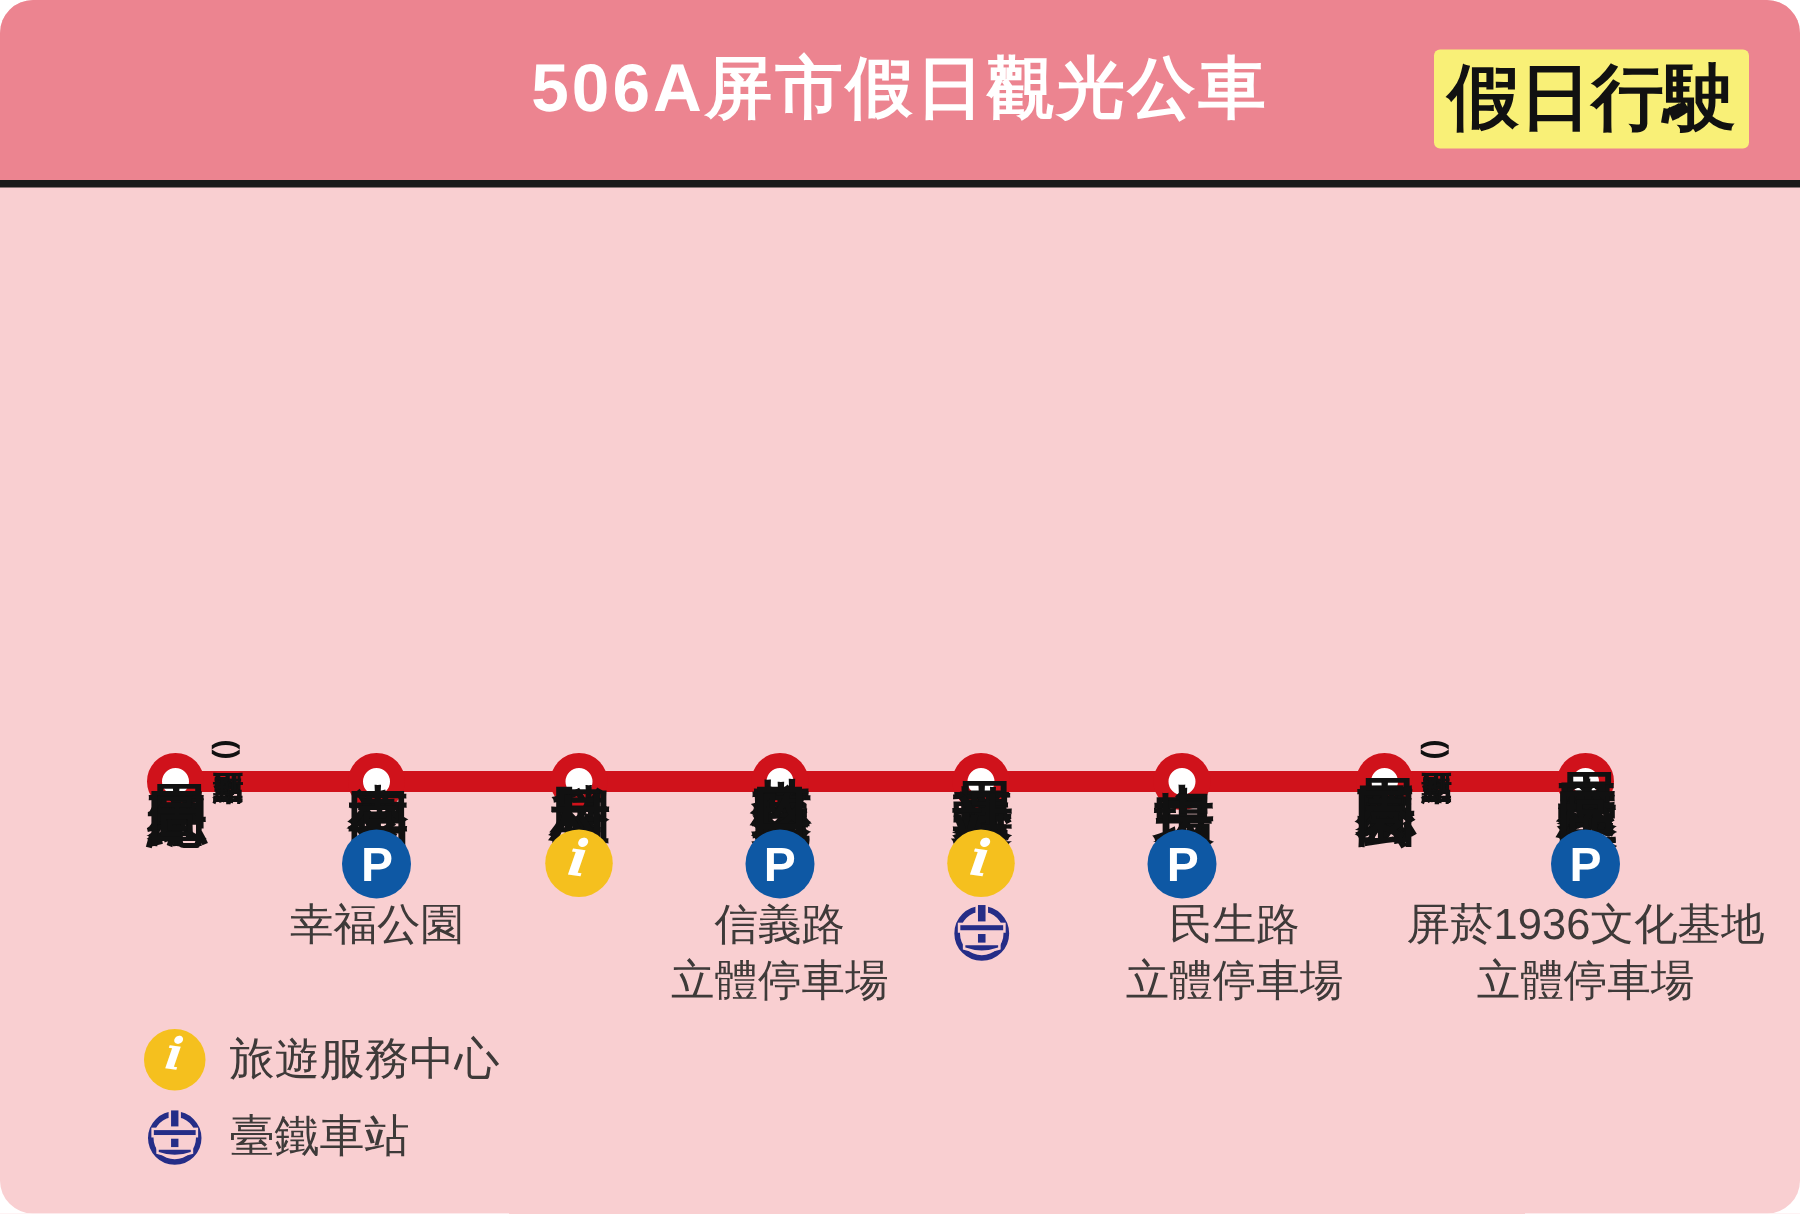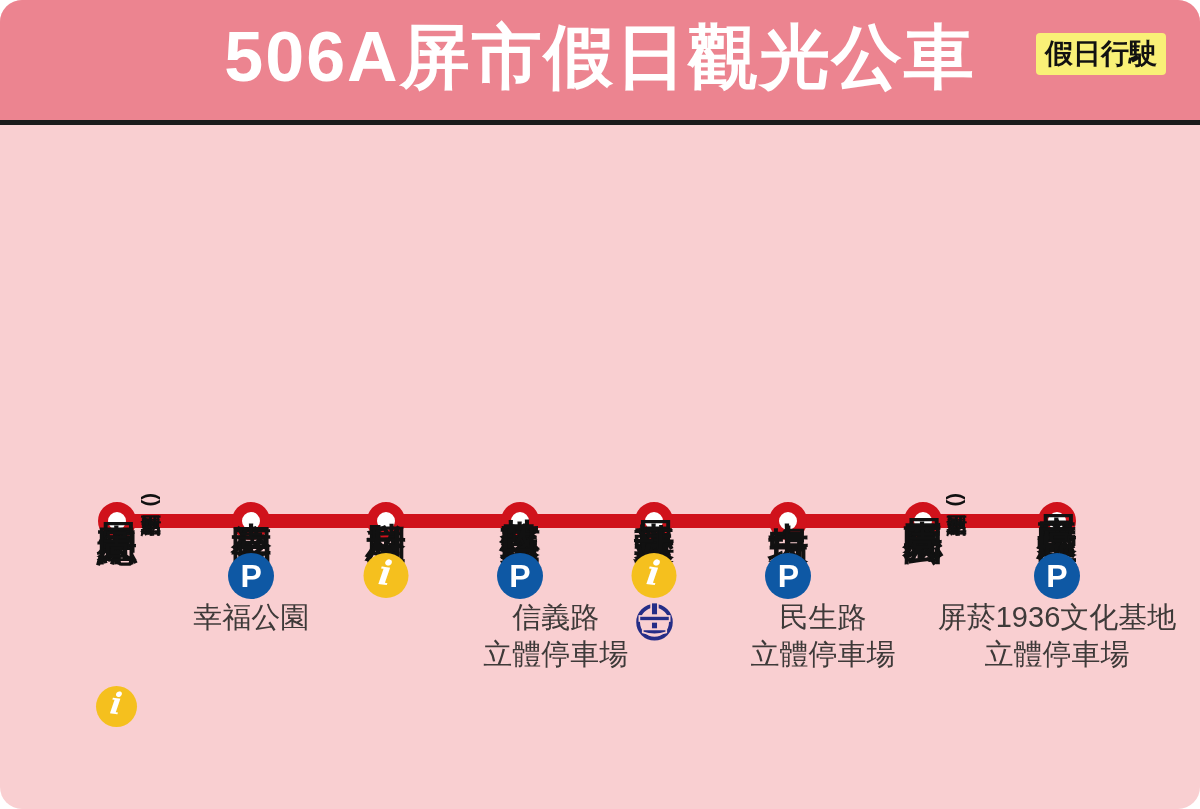--- a/index.html
+++ b/index.html
@@ -6,26 +6,26 @@
   .canvas {
     position:relative; width:1200px; height:809px;
     border-radius:22px; overflow:hidden;
     background:var(--body-bg,#F9CFD1);
     font-family:"Liberation Sans", sans-serif;
   }
   
   .header { position:absolute; top:0; left:0; right:0; height:120px; background:var(--header-bg,#EC8490); }
   .header-title {
     position:absolute; width:100%; text-align:center; top:50%; transform:translateY(-52%);
-    font-size:70px; font-weight:bold; color:var(--title-text,#fff); letter-spacing:2px;
+    font-size:45px; font-weight:bold; color:var(--title-text,#fff); letter-spacing:2px;
   }
   .badge {
     position:absolute; right:34px; top:33px;
     background:var(--badge-bg,#F9F077); color:var(--badge-text,#111);
-    font-size:28px; font-weight:bold; padding:4px 9px; border-radius:4px; line-height:1.2;
+    font-size:48px; font-weight:bold; padding:4px 9px; border-radius:4px; line-height:1.2;
   }
   .divider { position:absolute; top:120px; left:0; right:0; height:5px; background:var(--divider,#1a1a1a); }
 
   
   .route-line { position:absolute; top:514px; left:117px; width:940px; height:14px; background:var(--route-red,#D0121B); }
   .stop-dot {
     position:absolute; top:502px; width:18px; height:18px;
     border:10px solid var(--route-red,#D0121B); background:#fff; border-radius:50%;
   }
   .station-label { position:absolute; bottom:311px; transform:translateX(-50%); }
@@ -113,21 +113,21 @@
       </div>
       <div class="stop-dot" style="left: 500.857px;"></div>
       <div class="station-label" style="left: 519.857px;">
         <div class="station-name">林森信義路口</div>
       </div>
       <div class="amenity-stack" style="left: 519.857px;">
         <div class="p-icon">
           <span>P</span>
         </div>
       </div>
-      <div class="stop-caption" style="left: 519.857px; margin-left: 36px;">
+      <div class="stop-caption" style="left: 519.857px;">
         <div>信義路</div>
         <div>立體停車場</div>
       </div>
       <div class="stop-dot" style="left: 635.143px;"></div>
       <div class="station-label" style="left: 654.143px;">
         <div class="station-name">屏東轉運站</div>
       </div>
       <div class="amenity-stack" style="left: 654.143px;">
         <div class="i-icon">
           <span>i</span>
@@ -175,15 +175,30 @@
         <div>屏菸1936文化基地</div>
         <div>立體停車場</div>
       </div>
     </div>
 
   <div class="legend" id="legend">
       <div class="legend-row">
         <div class="i-icon">
           <span>i</span>
         </div>
+        <div class="legend-label">旅遊服務中心</div>
+      </div>
+      <div class="legend-row">
+        <div class="tra-icon">
+          <svg viewBox="0 0 100 100" xmlns="http://www.w3.org/2000/svg">
+            <circle cx="50" cy="53" r="39" fill="none" stroke="currentColor" stroke-width="9"></circle>
+            <g fill="currentColor" stroke="var(--body-bg)" stroke-width="4">
+              <rect x="42" y="6" width="16" height="30"></rect>
+              <rect x="14" y="38" width="72" height="12"></rect>
+              <rect x="42" y="52" width="16" height="18"></rect>
+              <path d="M22 70 h56 v7 q-28 10 -56 0 z"></path>
+            </g>
+          </svg>
+        </div>
+        <div class="legend-label">臺鐵車站</div>
       </div>
     </div>
 </div>
 
 </body></html>

